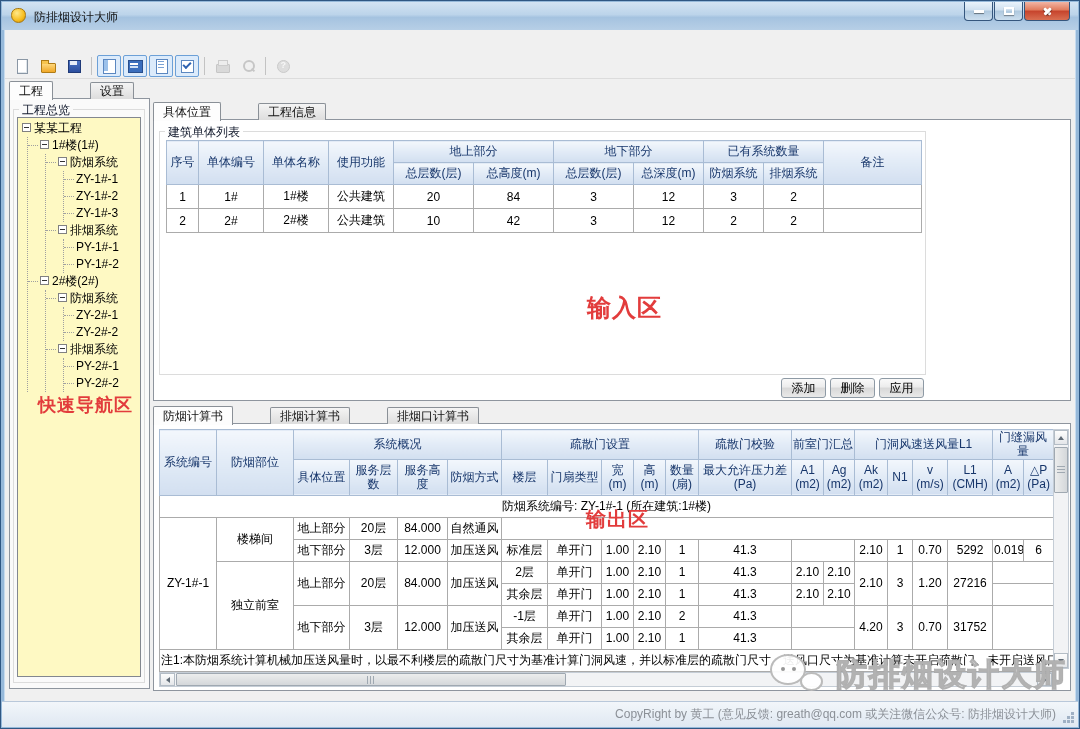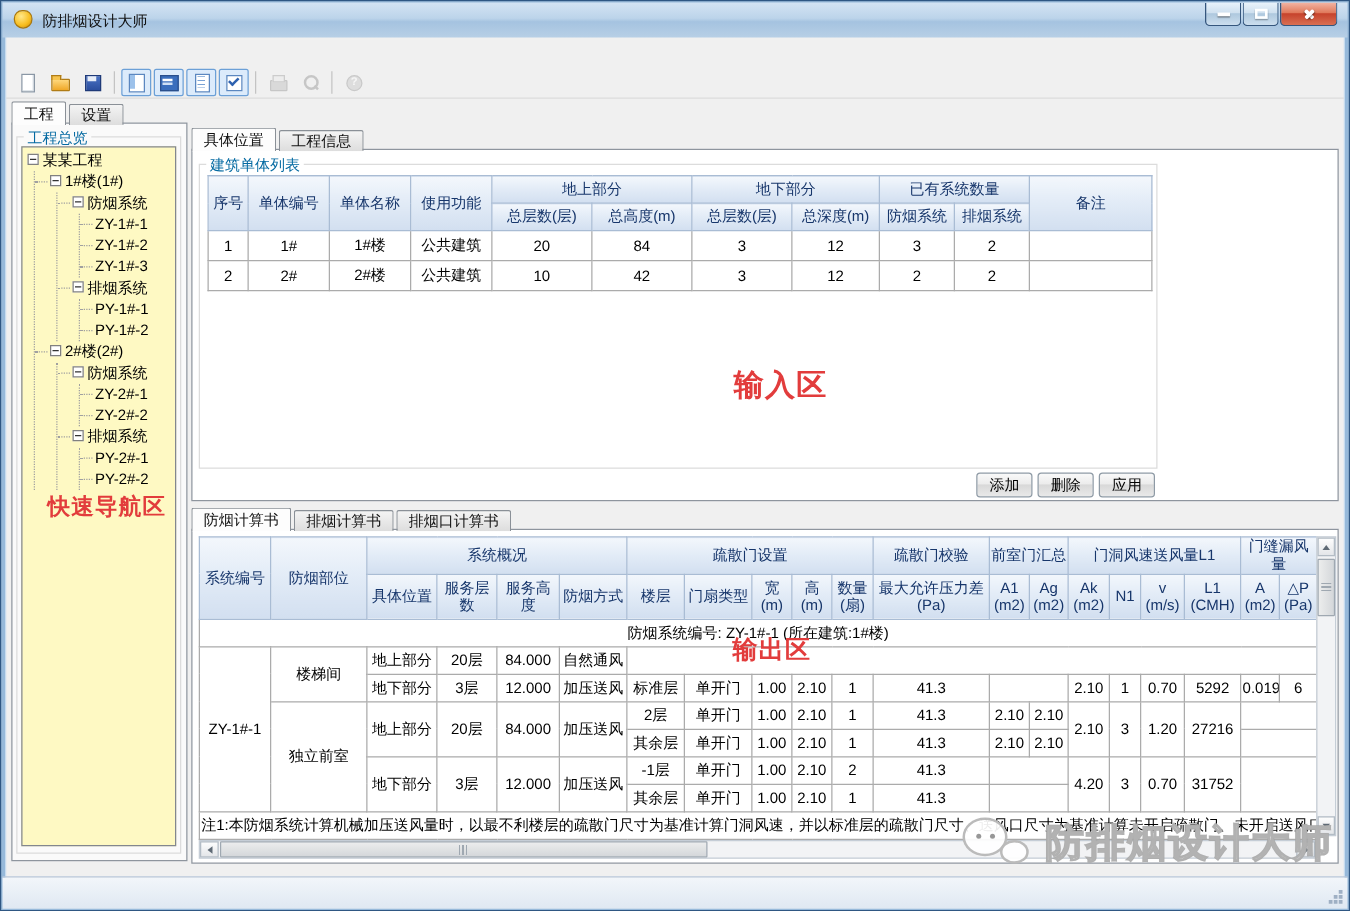--- a/index.html
+++ b/index.html
@@ -47,28 +47,28 @@
   .report-icon::after{content:'';position:absolute;left:5px;top:3px;width:6px;height:9px;background:repeating-linear-gradient(#7aa2d4 0 1px,transparent 1px 3px);}
   .check-icon::before{content:'';position:absolute;left:2px;top:2px;width:11px;height:11px;background:#fff;border:1px solid #5b87c0;}
   .check-icon::after{content:'';position:absolute;left:4px;top:4px;width:6px;height:3px;border-left:2px solid #2e62b0;border-bottom:2px solid #2e62b0;transform:rotate(-45deg);}
   .print-icon::before{content:'';position:absolute;left:2px;top:6px;width:12px;height:7px;background:#b9c0c7;border:1px solid #8e969e;border-radius:1px;}
   .print-icon::after{content:'';position:absolute;left:4px;top:2px;width:8px;height:4px;background:#e8eaec;border:1px solid #9aa2aa;}
   .print-preview-icon::before{content:'';position:absolute;left:3px;top:2px;width:8px;height:8px;border:2px solid #8e969e;border-radius:50%;}
   .print-preview-icon::after{content:'';position:absolute;left:11px;top:11px;width:4px;height:2px;background:#8e969e;transform:rotate(45deg);}
   .help-icon::before{content:'';position:absolute;left:2px;top:2px;width:11px;height:11px;border-radius:50%;background:#c3c9cf;border:1px solid #949ca4;}
   .help-icon::after{content:'?';position:absolute;left:5.5px;top:2.5px;font-size:9px;color:#fff;font-weight:bold;}
   
-  .tabrow{position:absolute;display:flex;align-items:flex-end;z-index:3;}
+  .tabrow{position:absolute;display:flex;align-items:center;z-index:3;gap:35px;}
   .tab{display:inline-block;height:17px;line-height:16px;padding:0 9px;font-size:12px;color:#111;
     border:1px solid #8a9097;border-bottom:none;background:linear-gradient(#f4f4f4,#dddddd);margin-right:2px;border-radius:2px 2px 0 0;}
   .tab.active{background:#fdfdfd;height:19px;line-height:18px;}
   
   .panel{position:absolute;background:#fdfdfd;border:1px solid #8e959e;z-index:2;}
   .groupbox{position:absolute;border:1px solid #dcdcdc;z-index:2;}
-  .gb-label{position:absolute;top:-8px;left:5px;background:#fdfdfd;padding:0 3px;font-size:12px;color:#0369a1;white-space:nowrap;}
+  .gb-label{position:absolute;top:-8px;left:5px;background:#fdfdfd;padding:0 3px;font-size:12px;color:#0f172a;white-space:nowrap;}
   
   .treebox{position:absolute;background:#fef9c3;border:1px solid #82878f;overflow:hidden;z-index:3;}
   #tree{font-size:12px;line-height:17px;margin:2px 0 0 4px;padding:0;list-style:none;color:#000;}
   #tree ul{list-style:none;margin:0 0 0 5px;padding-left:12px;border-left:1px dotted #a0a0a0;}
   #tree li{white-space:nowrap;position:relative;}
   #tree ul li::before{content:'';position:absolute;left:-12px;top:8px;width:10px;height:0;border-top:1px dotted #a0a0a0;}
   .exp{display:inline-block;width:9px;height:9px;border:1px solid #808080;background:#fff;position:relative;margin-right:3px;vertical-align:0px;}
   .exp::before{content:'';position:absolute;left:1px;top:3px;width:5px;height:1px;background:#333;}
   
   table.grid{border-collapse:collapse;table-layout:fixed;font-size:12px;background:#fff;}
@@ -481,16 +481,17 @@
 
   <div class="watermark">
     <span class="wm-logo">
         <span class="bub1"></span>
         <span class="bub2"></span>
       </span>
     <span class="wm-text">防排烟设计大师</span>
   </div>
 
   <div class="statusbar">
+    <span class="status-text">CopyRight by 黄工  (意见反馈:  greath@qq.com 或关注微信公众号: 防排烟设计大师)</span>
     <span class="grip"></span>
   </div>
 
 </div>
 
 </body></html>

